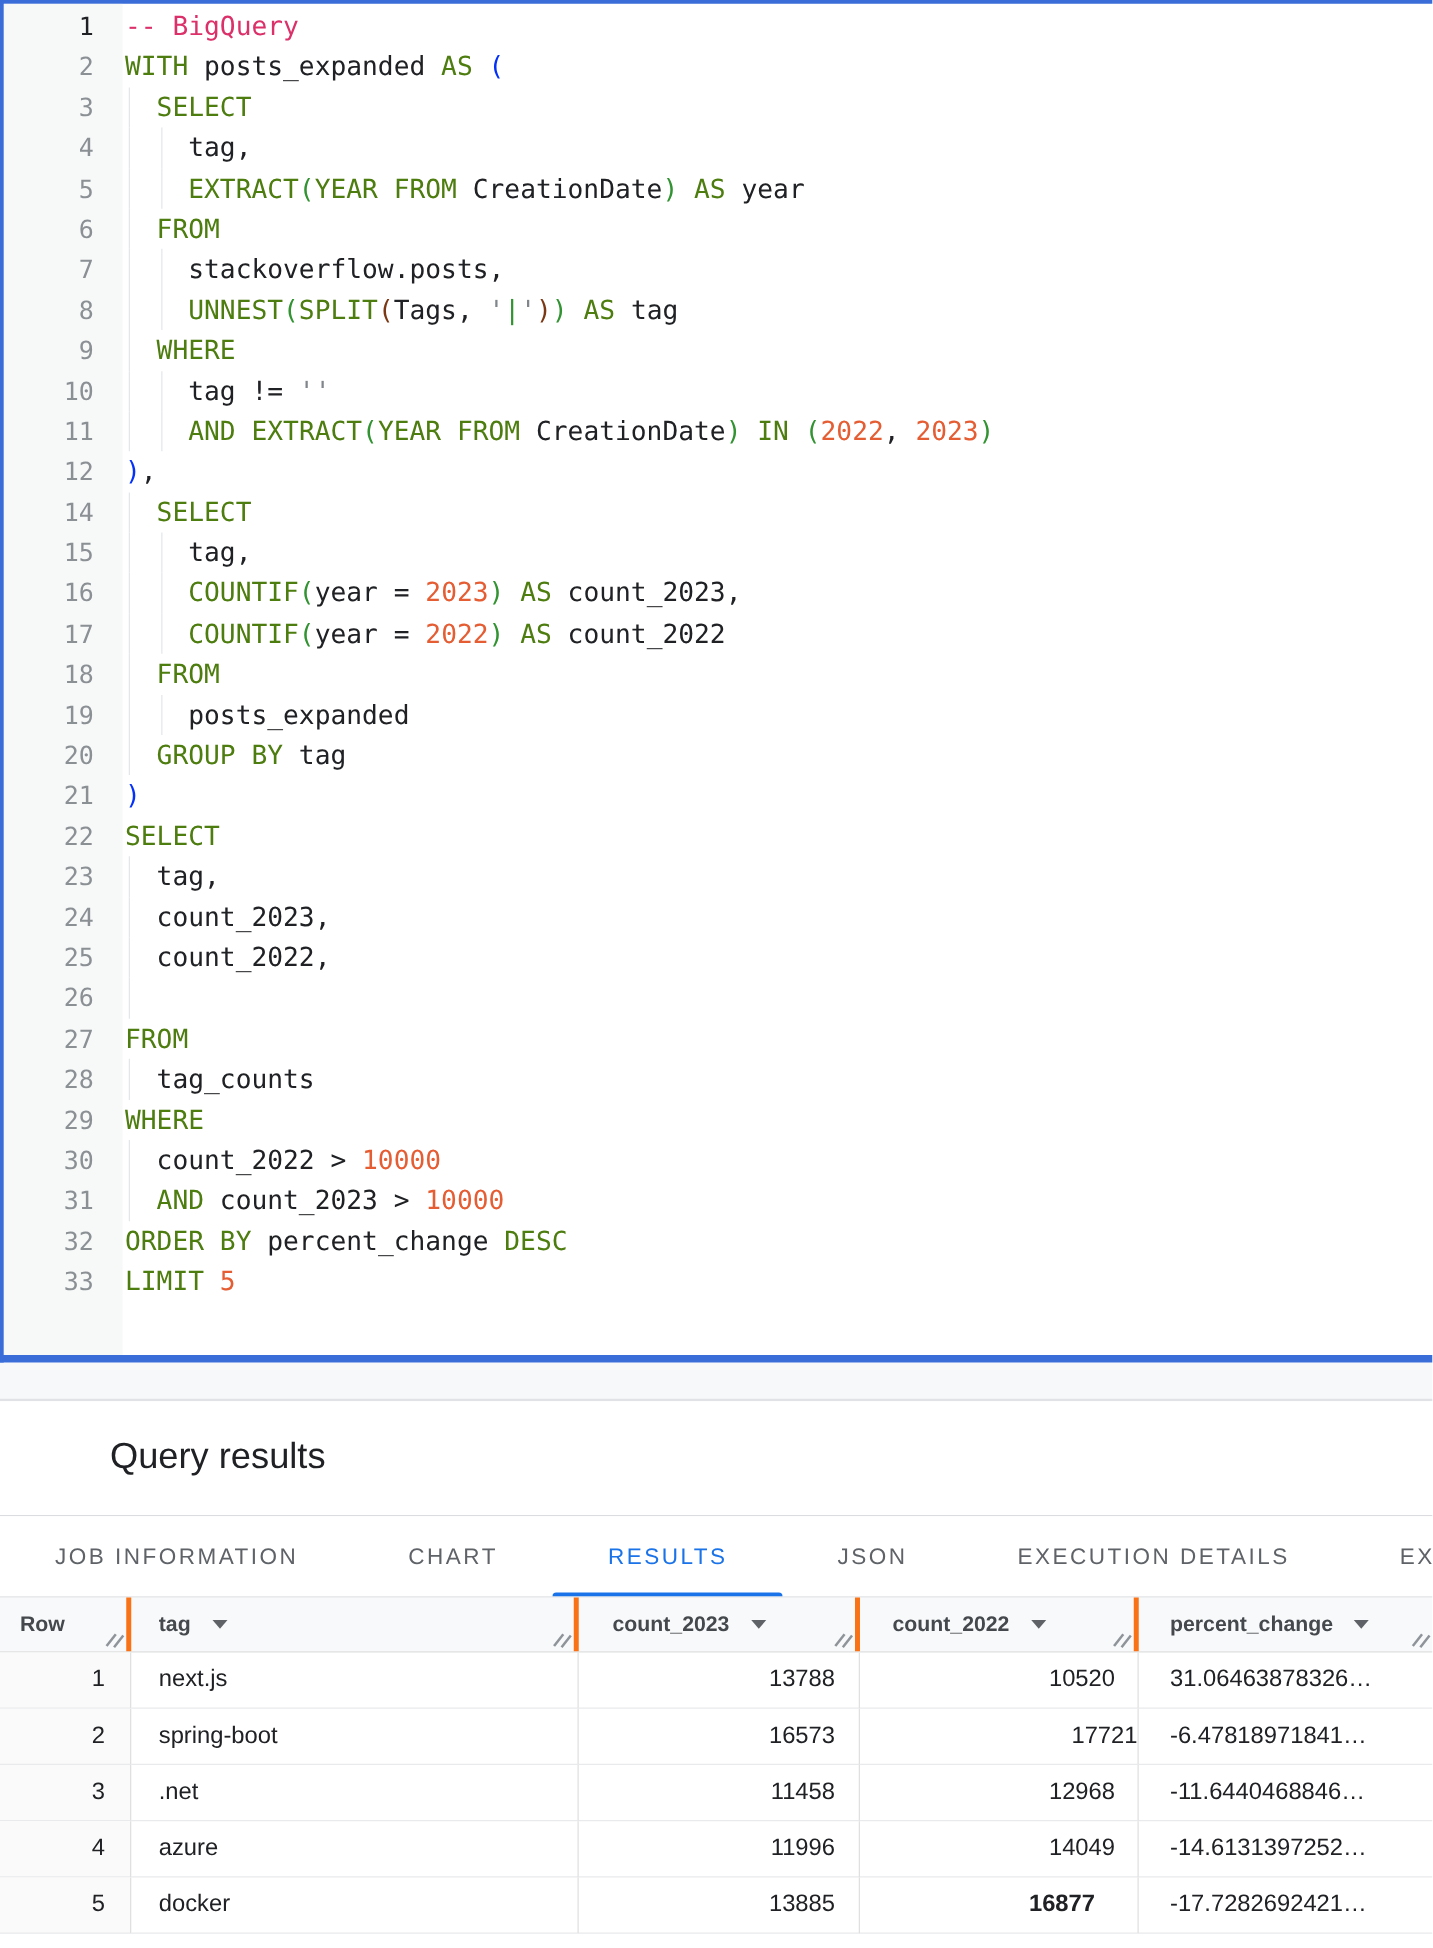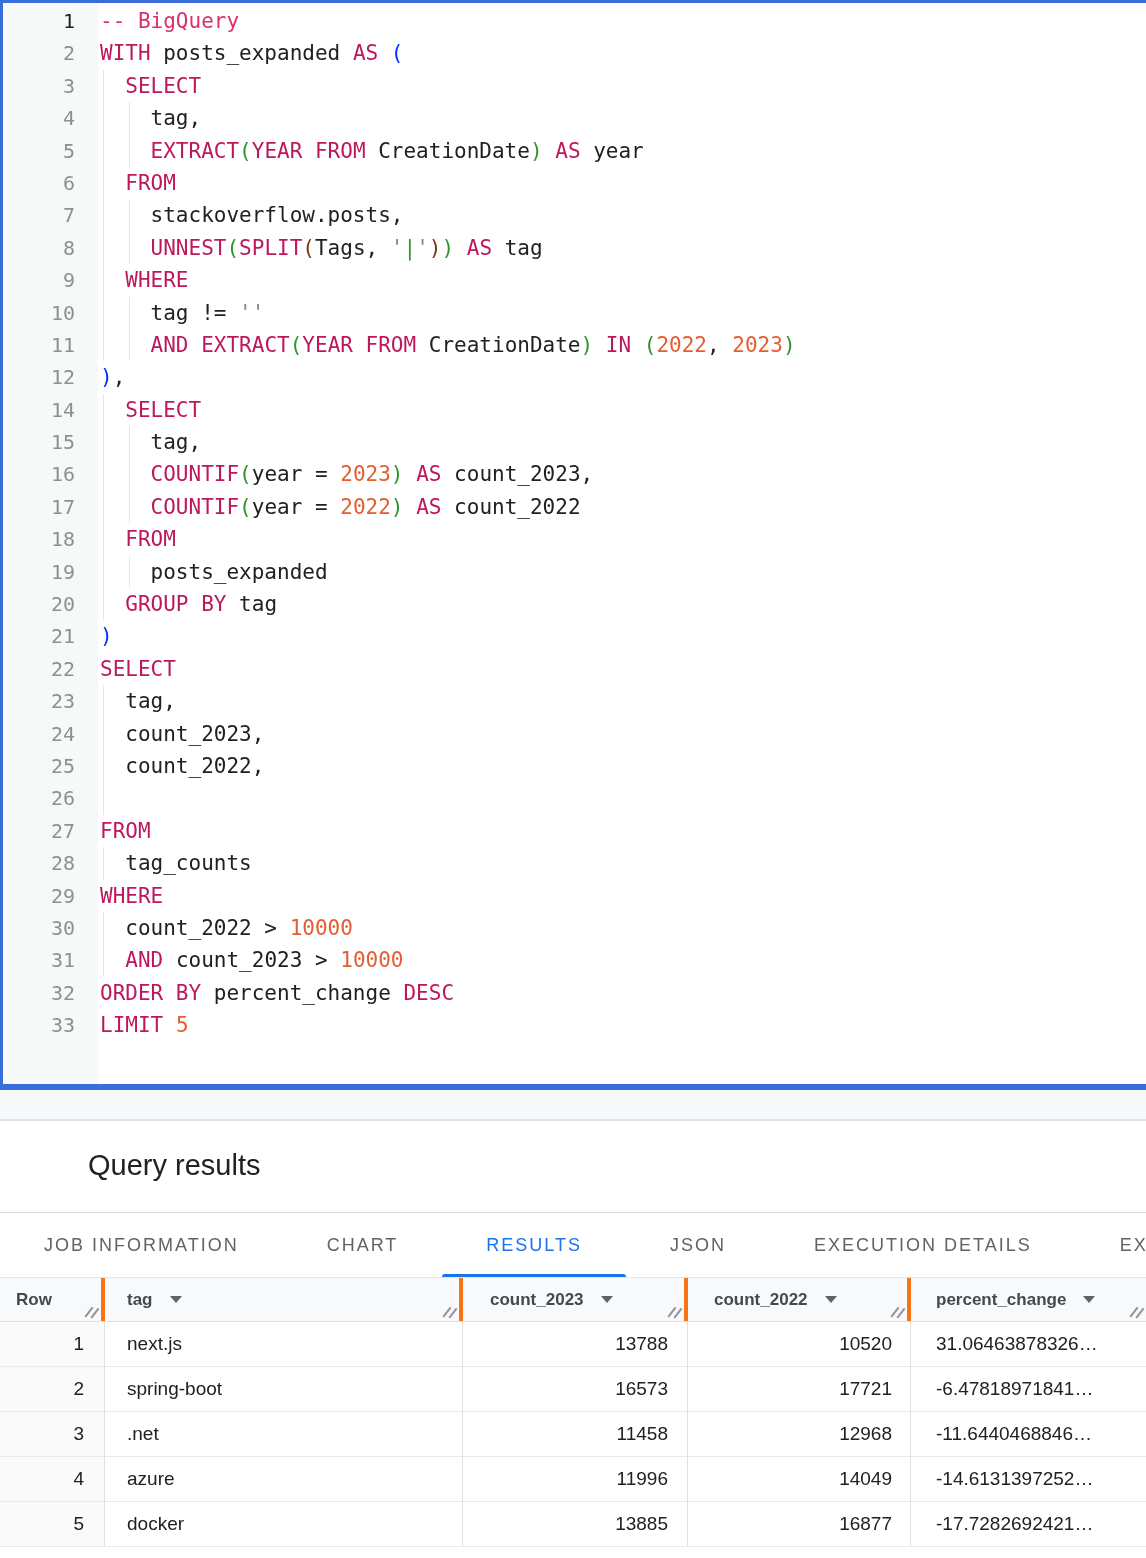--- a/index.html
+++ b/index.html
@@ -24,21 +24,21 @@
   .ln.act{color:#202124;}
   .lc{
     margin:0;padding-left:2px;white-space:pre;
     font-family:"DejaVu Sans Mono","Liberation Mono",monospace;
     font-size:21px;line-height:32.4px;color:#202124;
   }
   .guide{position:absolute;top:0;bottom:0;width:1px;background:#e4e7ea;}
   .g1{left:100px;}
   .g2{left:126px;}
   .t-c{color:#db3069}
-  .t-k{color:#be185d}
+  .t-k{color:#4d7c0f}
   .t-d{color:#202124}
   .t-n{color:#e45d33}
   .t-b1{color:#0431fa}
   .t-b2{color:#319331}
   .t-b3{color:#7b3814}
   .t-q{color:#80868b}
   .t-s{color:#319331}
   
   .gap-band{height:29px;background:#f7f8f9;border-bottom:2px solid #e0e2e5;}
   
@@ -301,39 +301,39 @@
           <div class="td rowcol al-right" style="width: 105px; padding-right: 20px;">1</div>
           <div class="td" style="width: 358px; padding-left: 22px;">next.js</div>
           <div class="td al-right" style="width: 225px; padding-right: 19px;">13788</div>
           <div class="td al-right" style="width: 223px; padding-right: 18px;">10520</div>
           <div class="td last" style="width: 235px; padding-left: 25px;">31.06463878326…</div>
         </div>
         <div class="trow">
           <div class="td rowcol al-right" style="width: 105px; padding-right: 20px;">2</div>
           <div class="td" style="width: 358px; padding-left: 22px;">spring-boot</div>
           <div class="td al-right" style="width: 225px; padding-right: 19px; text-align: right;">16573</div>
-          <div class="td al-right" style="width: 223px; padding-right: 18px;">17721</div>
+          <div class="td al-right" style="width: 223px; ">17721</div>
           <div class="td last" style="width: 235px; padding-left: 25px;">-6.47818971841…</div>
         </div>
         <div class="trow">
           <div class="td rowcol al-right" style="width: 105px; padding-right: 20px;">3</div>
           <div class="td" style="width: 358px; padding-left: 22px;">.net</div>
           <div class="td al-right" style="width: 225px; padding-right: 19px;">11458</div>
           <div class="td al-right" style="width: 223px; padding-right: 18px;">12968</div>
           <div class="td last" style="width: 235px; padding-left: 25px;">-11.6440468846…</div>
         </div>
         <div class="trow">
           <div class="td rowcol al-right" style="width: 105px; padding-right: 20px;">4</div>
           <div class="td" style="width: 358px; padding-left: 22px;">azure</div>
           <div class="td al-right" style="width: 225px; padding-right: 19px;">11996</div>
           <div class="td al-right" style="width: 223px; padding-right: 18px;">14049</div>
           <div class="td last" style="width: 235px; padding-left: 25px;">-14.6131397252…</div>
         </div>
         <div class="trow">
           <div class="td rowcol al-right" style="width: 105px; padding-right: 20px;">5</div>
           <div class="td" style="width: 358px; padding-left: 22px;">docker</div>
           <div class="td al-right" style="width: 225px; padding-right: 19px;">13885</div>
-          <div class="td al-right" style="width: 223px; padding-right: 18px;">16877</div>
+          <div class="td al-right" style="width: 223px; padding-right: 34px; font-weight: bold;">16877</div>
           <div class="td last" style="width: 235px; padding-left: 25px;">-17.7282692421…</div>
         </div>
       </div>
   </div>
 </div>
 
 </body></html>

